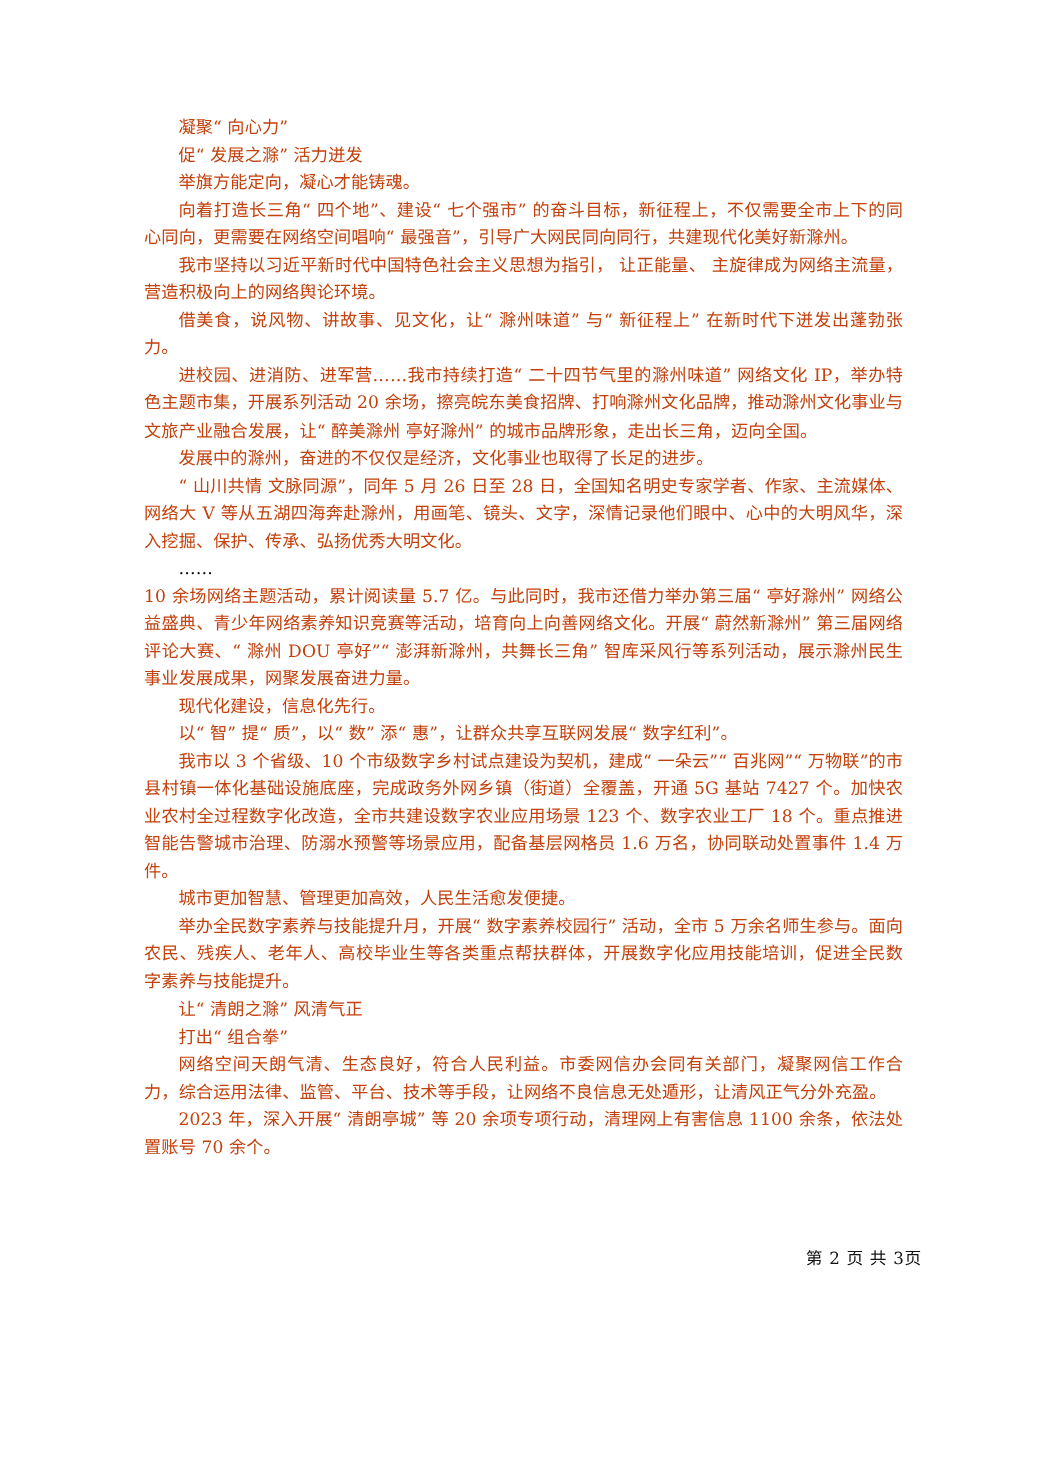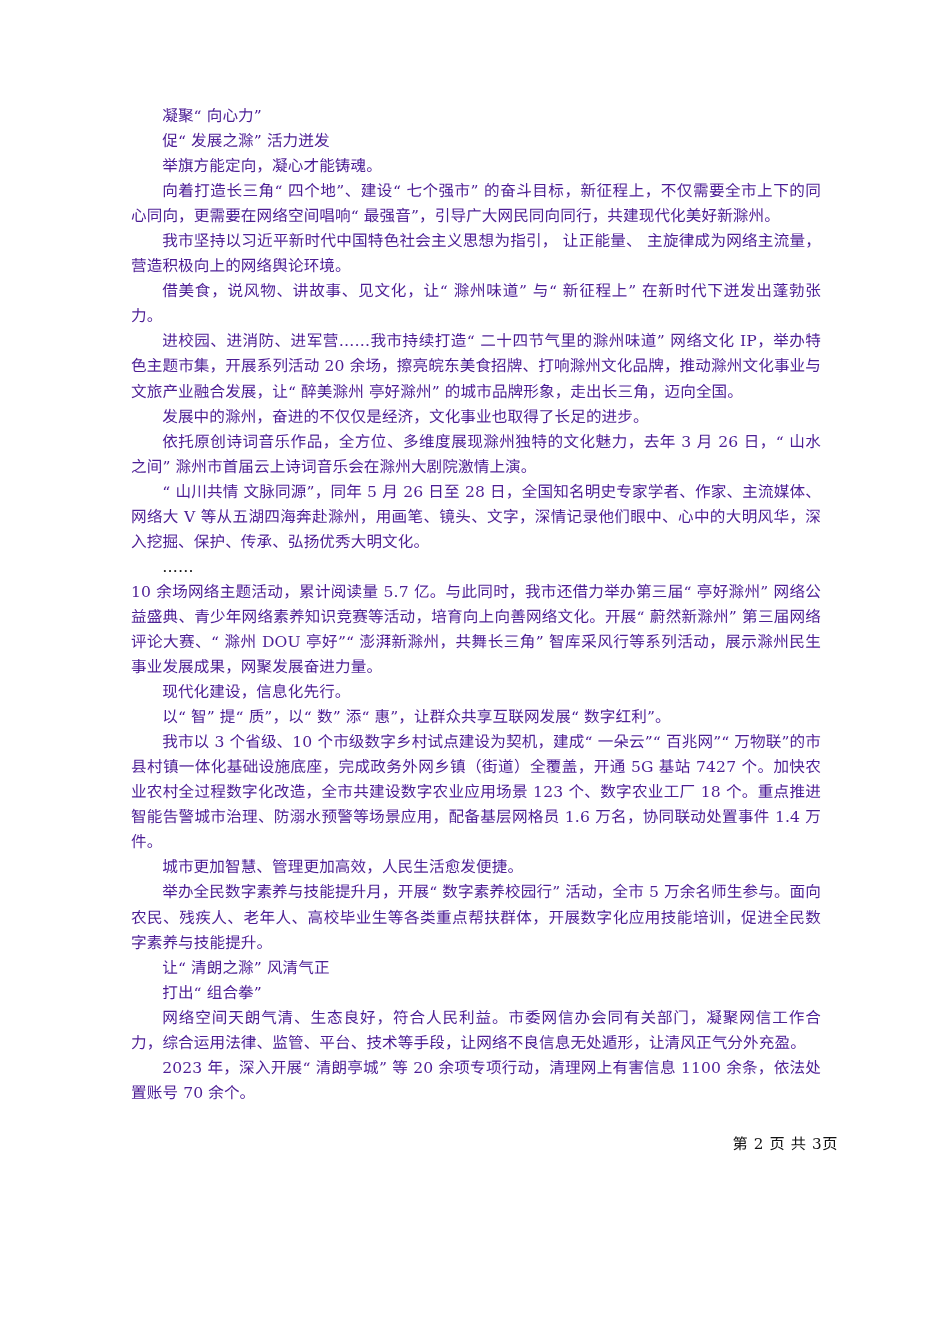--- a/index.html
+++ b/index.html
@@ -25,21 +25,21 @@
   .content {
     position: absolute;
     left: 131px;
     top: 104px;
     width: 690px;
   }
   .para {
     font-family: "DejaVu Serif", "Liberation Serif", serif;
     font-size: 15.6px;
     line-height: 25.05px;
-    color: #4c1d95;
+    color: #c2410c;
     text-align: justify;
     text-justify: inter-ideograph;
     margin: 0;
     letter-spacing: 0.1px;
     word-break: break-all;
   }
   .para.indent {
     text-indent: 2em;
   }
   .para.noindent {
@@ -75,21 +75,20 @@
   <div class="content">
 
     <p class="para indent">凝聚“ 向心力”</p>
     <p class="para indent">促“ 发展之滁” 活力迸发</p>
     <p class="para indent">举旗方能定向，凝心才能铸魂。</p>
     <p class="para indent">向着打造长三角“ 四个地”、建设“ 七个强市” 的奋斗目标，新征程上，不仅需要全市上下的同心同向，更需要在网络空间唱响“ 最强音”，引导广大网民同向同行，共建现代化美好新滁州。</p>
     <p class="para indent">我市坚持以习近平新时代中国特色社会主义思想为指引， 让正能量、 主旋律成为网络主流量，营造积极向上的网络舆论环境。</p>
     <p class="para indent">借美食，说风物、讲故事、见文化，让“ 滁州味道” 与“ 新征程上” 在新时代下迸发出蓬勃张力。</p>
     <p class="para indent">进校园、进消防、进军营……我市持续打造“ 二十四节气里的滁州味道” 网络文化 IP，举办特色主题市集，开展系列活动 20 余场，擦亮皖东美食招牌、打响滁州文化品牌，推动滁州文化事业与文旅产业融合发展，让“ 醉美滁州 亭好滁州” 的城市品牌形象，走出长三角，迈向全国。</p>
     <p class="para indent">发展中的滁州，奋进的不仅仅是经济，文化事业也取得了长足的进步。</p>
-    <p class="para indent">依托原创诗词音乐作品，全方位、多维度展现滁州独特的文化魅力，去年 3 月 26 日，“ 山水之间” 滁州市首届云上诗词音乐会在滁州大剧院激情上演。</p>
     <p class="para indent">“ 山川共情 文脉同源”，同年 5 月 26 日至 28 日，全国知名明史专家学者、作家、主流媒体、网络大 V 等从五湖四海奔赴滁州，用画笔、镜头、文字，深情记录他们眼中、心中的大明风华，深入挖掘、保护、传承、弘扬优秀大明文化。</p>
     <p class="ellipsis-line" style="text-indent:2em;">……</p>
     <p class="para noindent">10 余场网络主题活动，累计阅读量 5.7 亿。与此同时，我市还借力举办第三届“ 亭好滁州” 网络公益盛典、青少年网络素养知识竞赛等活动，培育向上向善网络文化。开展“ 蔚然新滁州” 第三届网络评论大赛、“ 滁州 DOU 亭好”“ 澎湃新滁州，共舞长三角” 智库采风行等系列活动，展示滁州民生事业发展成果，网聚发展奋进力量。</p>
     <p class="para indent">现代化建设，信息化先行。</p>
     <p class="para indent">以“ 智” 提“ 质”，以“ 数” 添“ 惠”，让群众共享互联网发展“ 数字红利”。</p>
     <p class="para indent">我市以 3 个省级、10 个市级数字乡村试点建设为契机，建成“ 一朵云”“ 百兆网”“ 万物联”的市县村镇一体化基础设施底座，完成政务外网乡镇（街道）全覆盖，开通 5G 基站 7427 个。加快农业农村全过程数字化改造，全市共建设数字农业应用场景 123 个、数字农业工厂 18 个。重点推进智能告警城市治理、防溺水预警等场景应用，配备基层网格员 1.6 万名，协同联动处置事件 1.4 万件。</p>
     <p class="para indent">城市更加智慧、管理更加高效，人民生活愈发便捷。</p>
     <p class="para indent">举办全民数字素养与技能提升月，开展“ 数字素养校园行” 活动，全市 5 万余名师生参与。面向农民、残疾人、老年人、高校毕业生等各类重点帮扶群体，开展数字化应用技能培训，促进全民数字素养与技能提升。</p>
     <p class="para indent">让“ 清朗之滁” 风清气正</p>
     <p class="para indent">打出“ 组合拳”</p>

